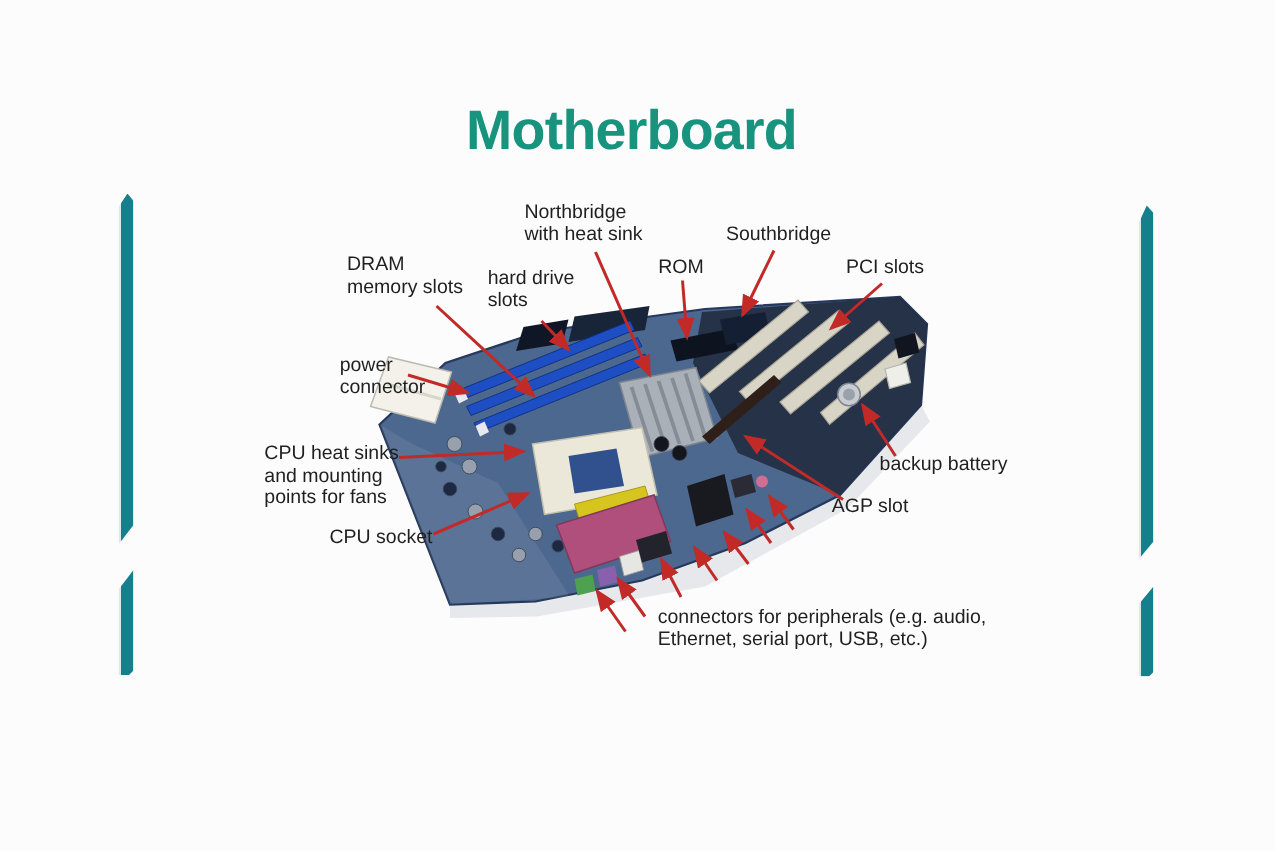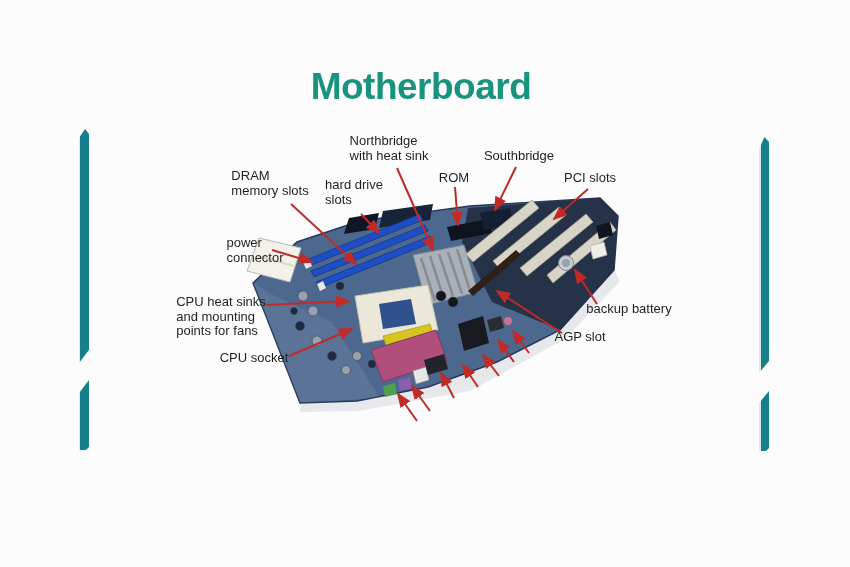--- a/index.html
+++ b/index.html
@@ -192,14 +192,16 @@
   <div class="label" style="left:519px;top:149px;">Southbridge</div>
   <div class="label" style="left:590px;top:171px;">PCI slots</div>
   <div class="label" style="left:239px;top:236px;margin-left:16px;">power
 connector</div>
   <div class="label" style="left:221px;top:295px;">CPU heat sinks
 and mounting
 points for fans</div>
   <div class="label" style="left:254px;top:351px;">CPU socket</div>
   <div class="label" style="left:629px;top:302px;">backup battery</div>
   <div class="label" style="left:580px;top:330px;">AGP slot</div>
+  <div class="label" style="left:548px;top:404px;">connectors for peripherals (e.g. audio,
+Ethernet, serial port, USB, etc.)</div>
 
 </div>
 
 </body></html>

